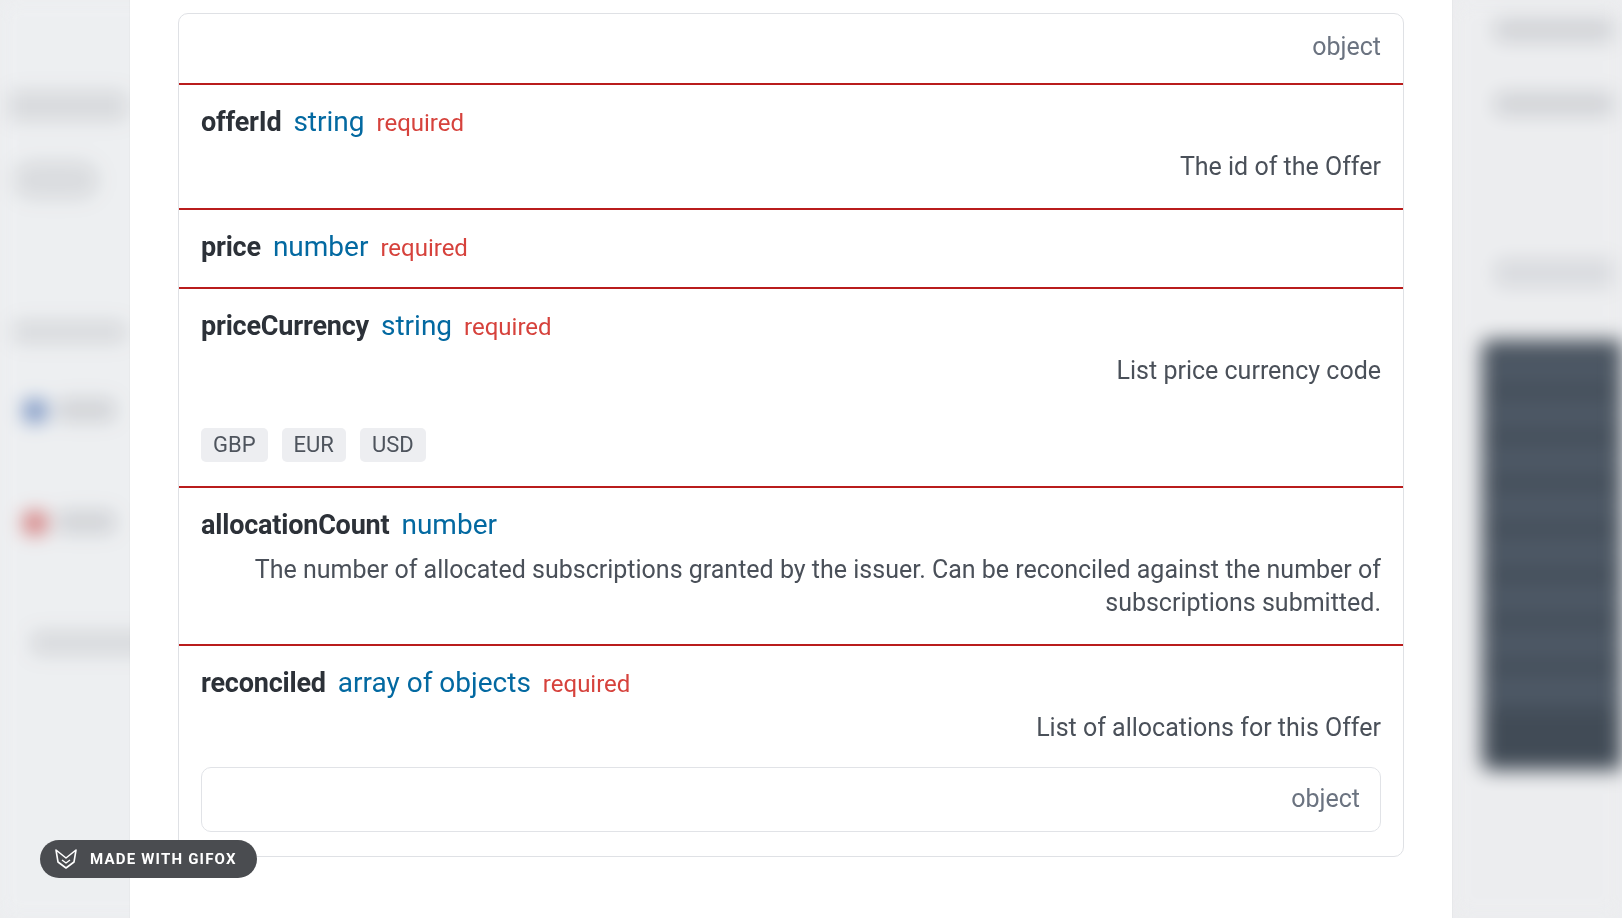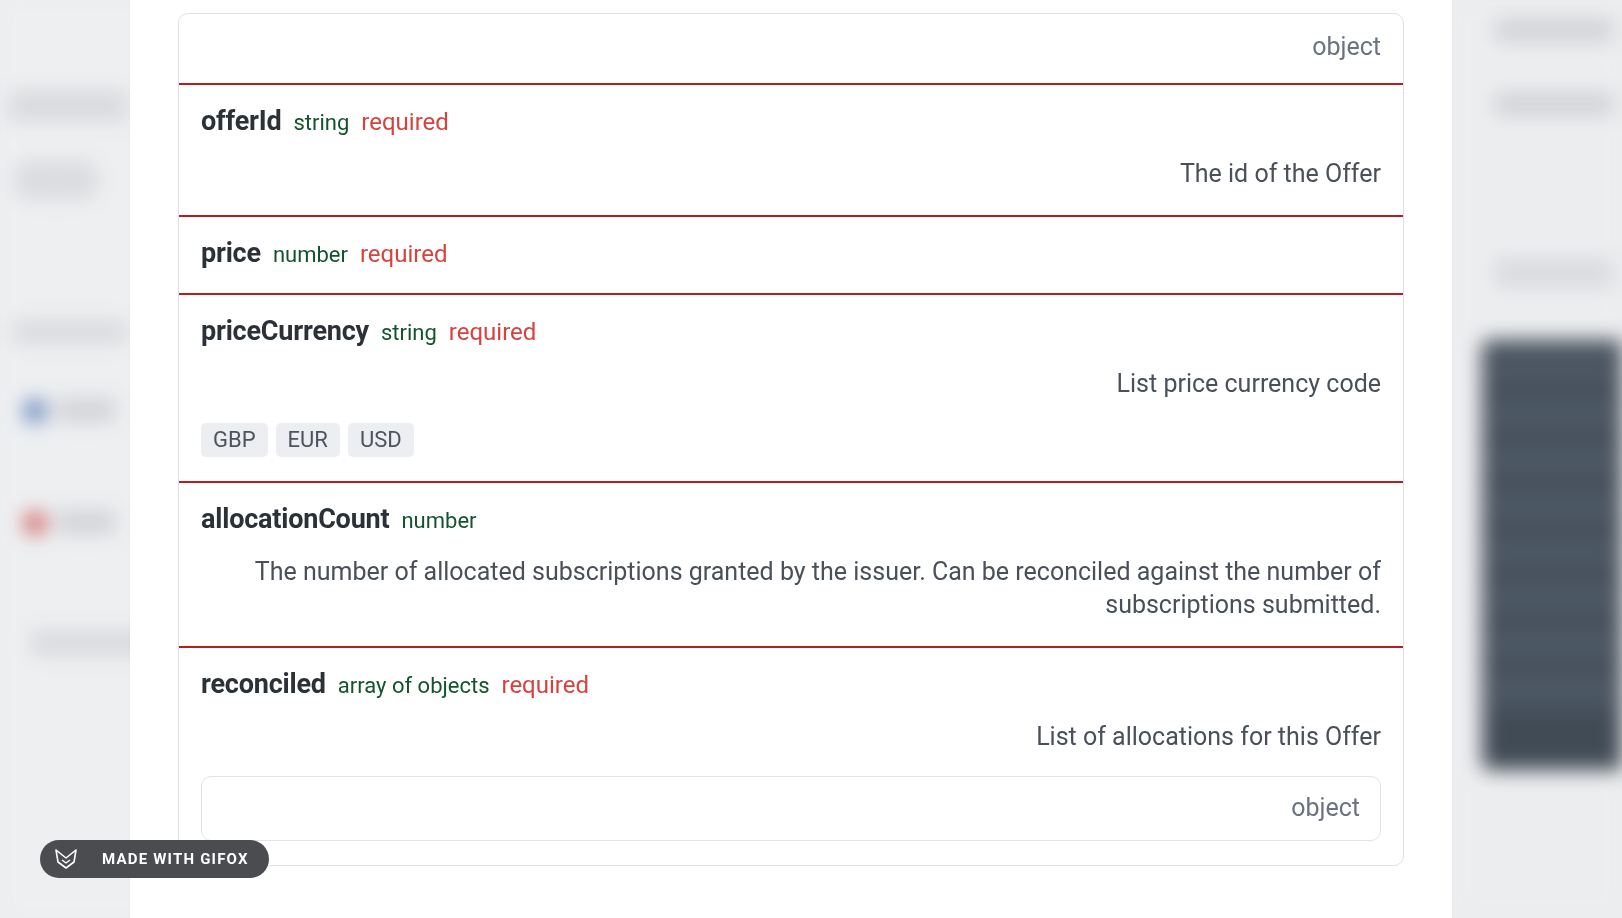--- a/index.html
+++ b/index.html
@@ -88,41 +88,41 @@
     gap: 12px;
     flex-wrap: wrap;
   }
   .prop .name {
     font-size: 27px;
     font-weight: 700;
     color: #2c3138;
     letter-spacing: -0.2px;
   }
   .prop .type {
-    font-size: 22px;
-    color: #14532d;
+    font-size: 28px;
+    color: #0369a1;
     font-weight: 400;
   }
   .prop .req {
     font-size: 24px;
     color: #d6423c;
     font-weight: 400;
   }
   .prop .desc {
-    margin-top: 20px;
+    margin-top: 12px;
     font-size: 25px;
     color: #4a5059;
     line-height: 1.35;
     font-weight: 400;
   }
 
   .enums {
-    margin-top: 22px;
+    margin-top: 40px;
     display: flex;
-    gap: 8px;
+    gap: 14px;
   }
   .enum-pill {
     background: #edeef1;
     color: #4e545d;
     font-size: 22px;
     padding: 4px 12px 5px 12px;
     border-radius: 5px;
     font-weight: 400;
   }
 
@@ -138,21 +138,21 @@
   }
 
   
   .gifox {
     position: absolute;
     left: 40px; bottom: 40px;
     background: #4a4c50;
     color: #fff;
     display: flex;
     align-items: center;
-    gap: 24px;
+    gap: 12px;
     padding: 8px 20px 8px 14px;
     border-radius: 999px;
     z-index: 3;
     font-size: 15px;
     letter-spacing: 1.2px;
     font-weight: 700;
   }
   .gifox svg { display:block; }
 
 </style>

